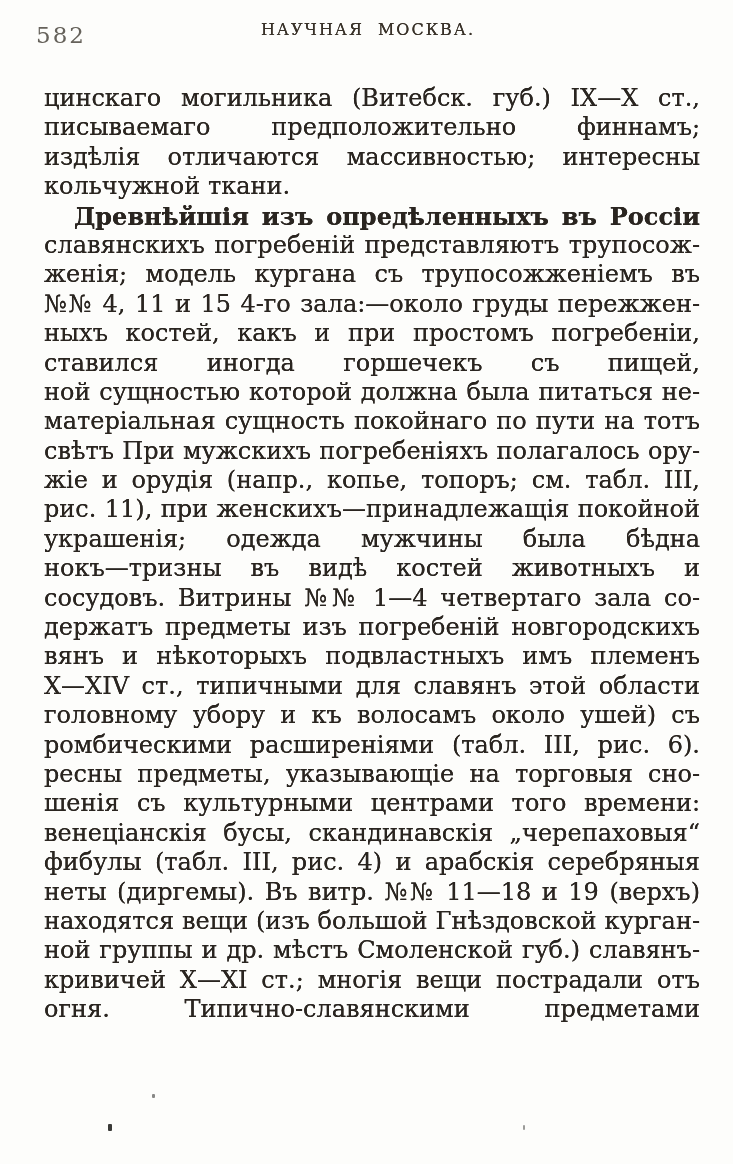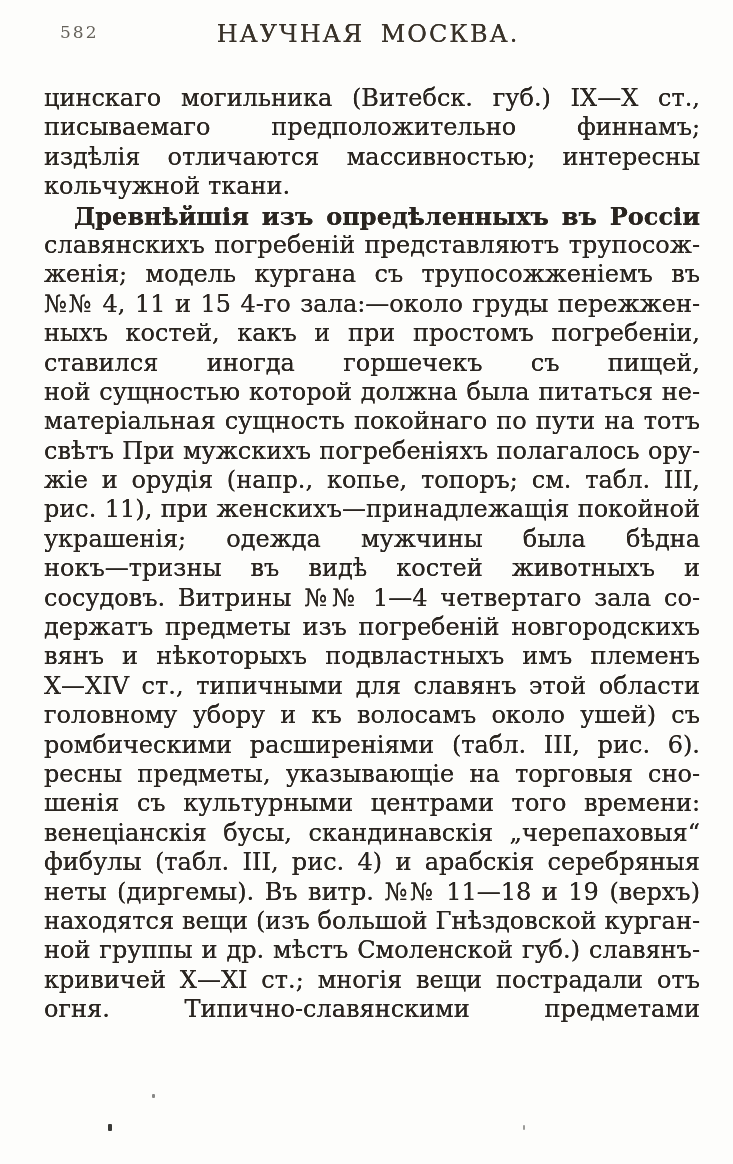--- a/index.html
+++ b/index.html
@@ -16,30 +16,29 @@
     position: absolute;
     top: 20px;
     left: 36px;
     right: 33px;
     height: 34px;
   }
   .pagenum {
     position: absolute;
     left: 0;
     top: 2px;
-    font-size: 17px;
+    font-size: 23px;
     color: #56524a;
     letter-spacing: 2px;
     opacity: 0.9;
-    margin-left: 24px;
   }
   .runtitle {
     display: block;
     text-align: center;
-    font-size: 24px;
+    font-size: 16px;
     letter-spacing: 2px;
     word-spacing: 7px;
     color: #393229;
     text-shadow: 0 0 0.5px #393229;
   }
   .text-block {
     position: absolute;
     top: 84px;
     left: 44px;
     right: 33px;

